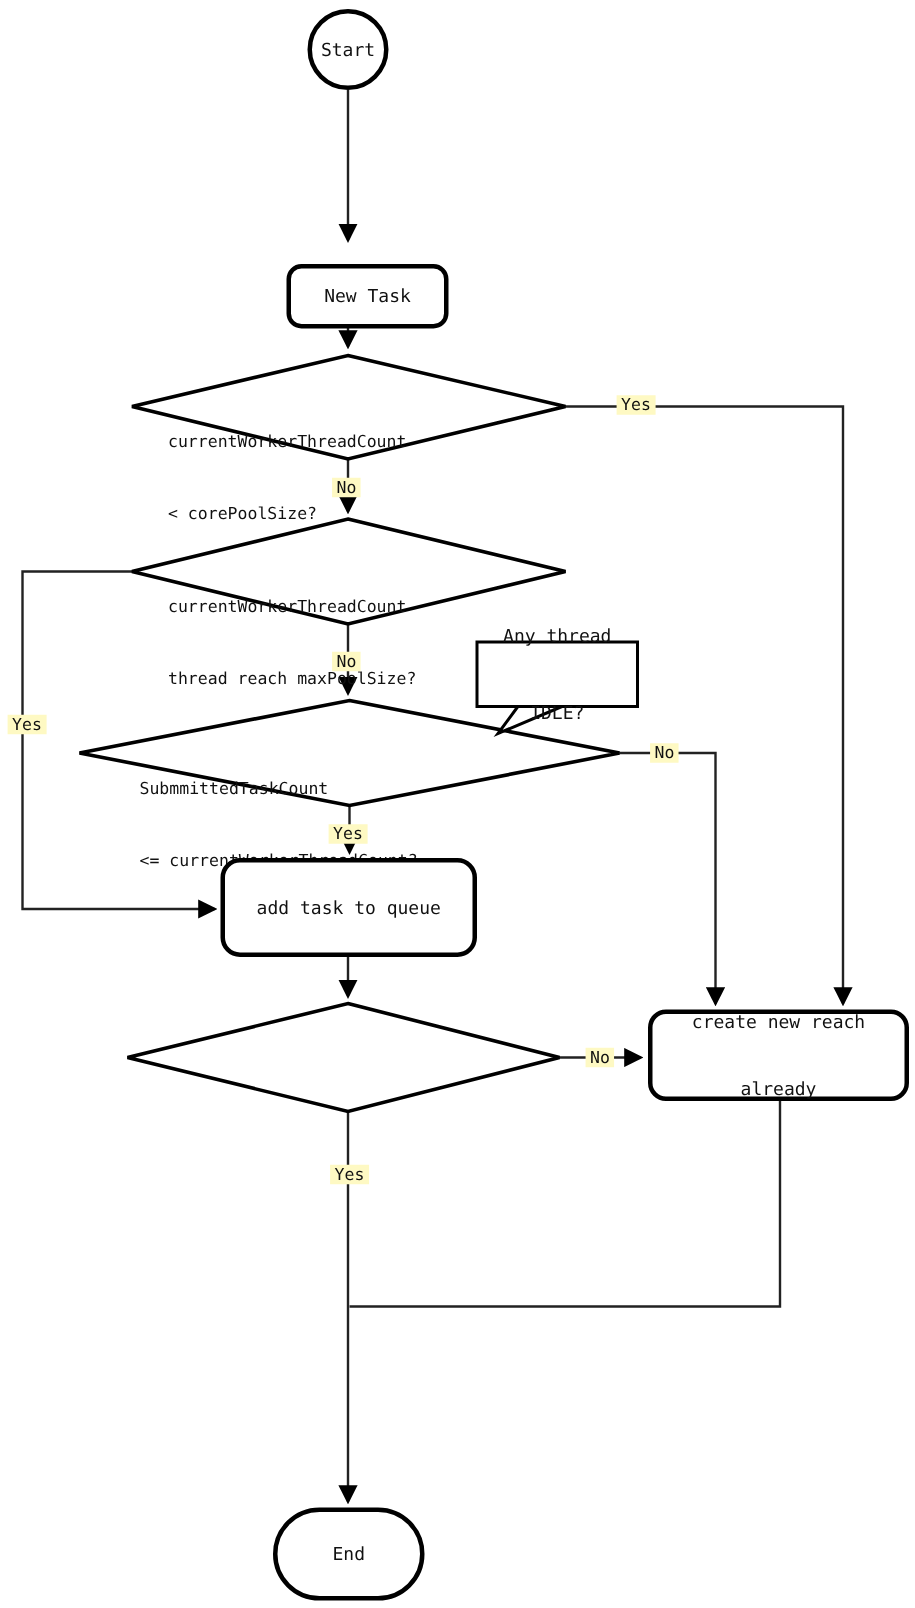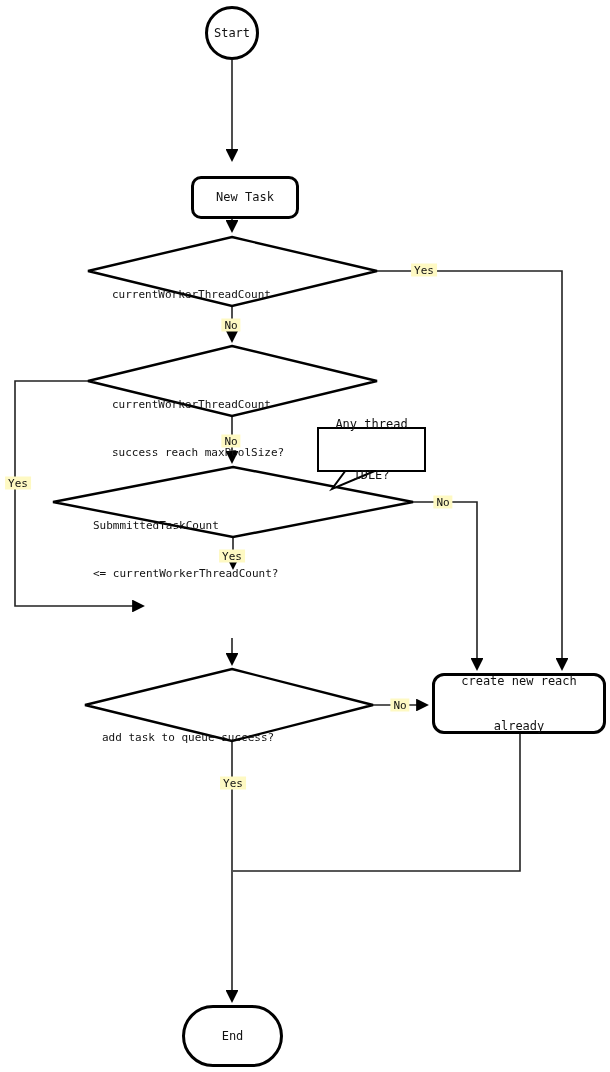--- a/index.html
+++ b/index.html
@@ -69,43 +69,44 @@
   <div class="node circle terminal" style="left:205px;top:6px;width:54px;height:54px;">
     <span>Start</span>
   </div>
 
   <div class="node rect" style="left:179px;top:176px;width:108px;height:43px;margin-left:12px;">
     <span>New Task</span>
   </div>
 
   <div class="dlabel" style="left:112px;top:255px;width:240px;">
     <span>currentWorkerThreadCount</span>
+    <span>&lt; corePoolSize?</span>
   </div>
 
   <div class="dlabel" style="left:112px;top:365px;width:240px;">
     <span>currentWorkerThreadCount</span>
-    <span>success reach maxPoolSize?</span>
+    <span>thread reach maxPoolSize?</span>
   </div>
 
   <div class="dlabel" style="left:93px;top:486px;width:280px;">
     <span>SubmmittedTaskCount</span>
     <span>&lt;= currentWorkerThreadCount?</span>
   </div>
 
   <div class="node callout" style="left:317px;top:427px;width:109px;height:45px;">
     <div>
       <span style="display:block">Any thread</span>
       <span style="display:block">IDLE?</span>
     </div>
   </div>
 
+  <div class="node rect" style="left:147px;top:572px;width:171px;height:66px;border-radius:13px;">
+    <span>add task to queue</span>
+  </div>
 
-  <div class="dlabel" style="left:102px;top:698px;width:260px;">
-    <span>add task to queue success?</span>
-  </div>
 
   <div class="node rect" style="left:432px;top:673px;width:174px;height:61px;border-radius:12px;">
     <div>
       <span style="display:block">create new reach</span>
       <span style="display:block">already</span>
     </div>
   </div>
 
   <div class="node stadium terminal" style="left:182px;top:1005px;width:101px;height:62px;">
     <span>End</span>

